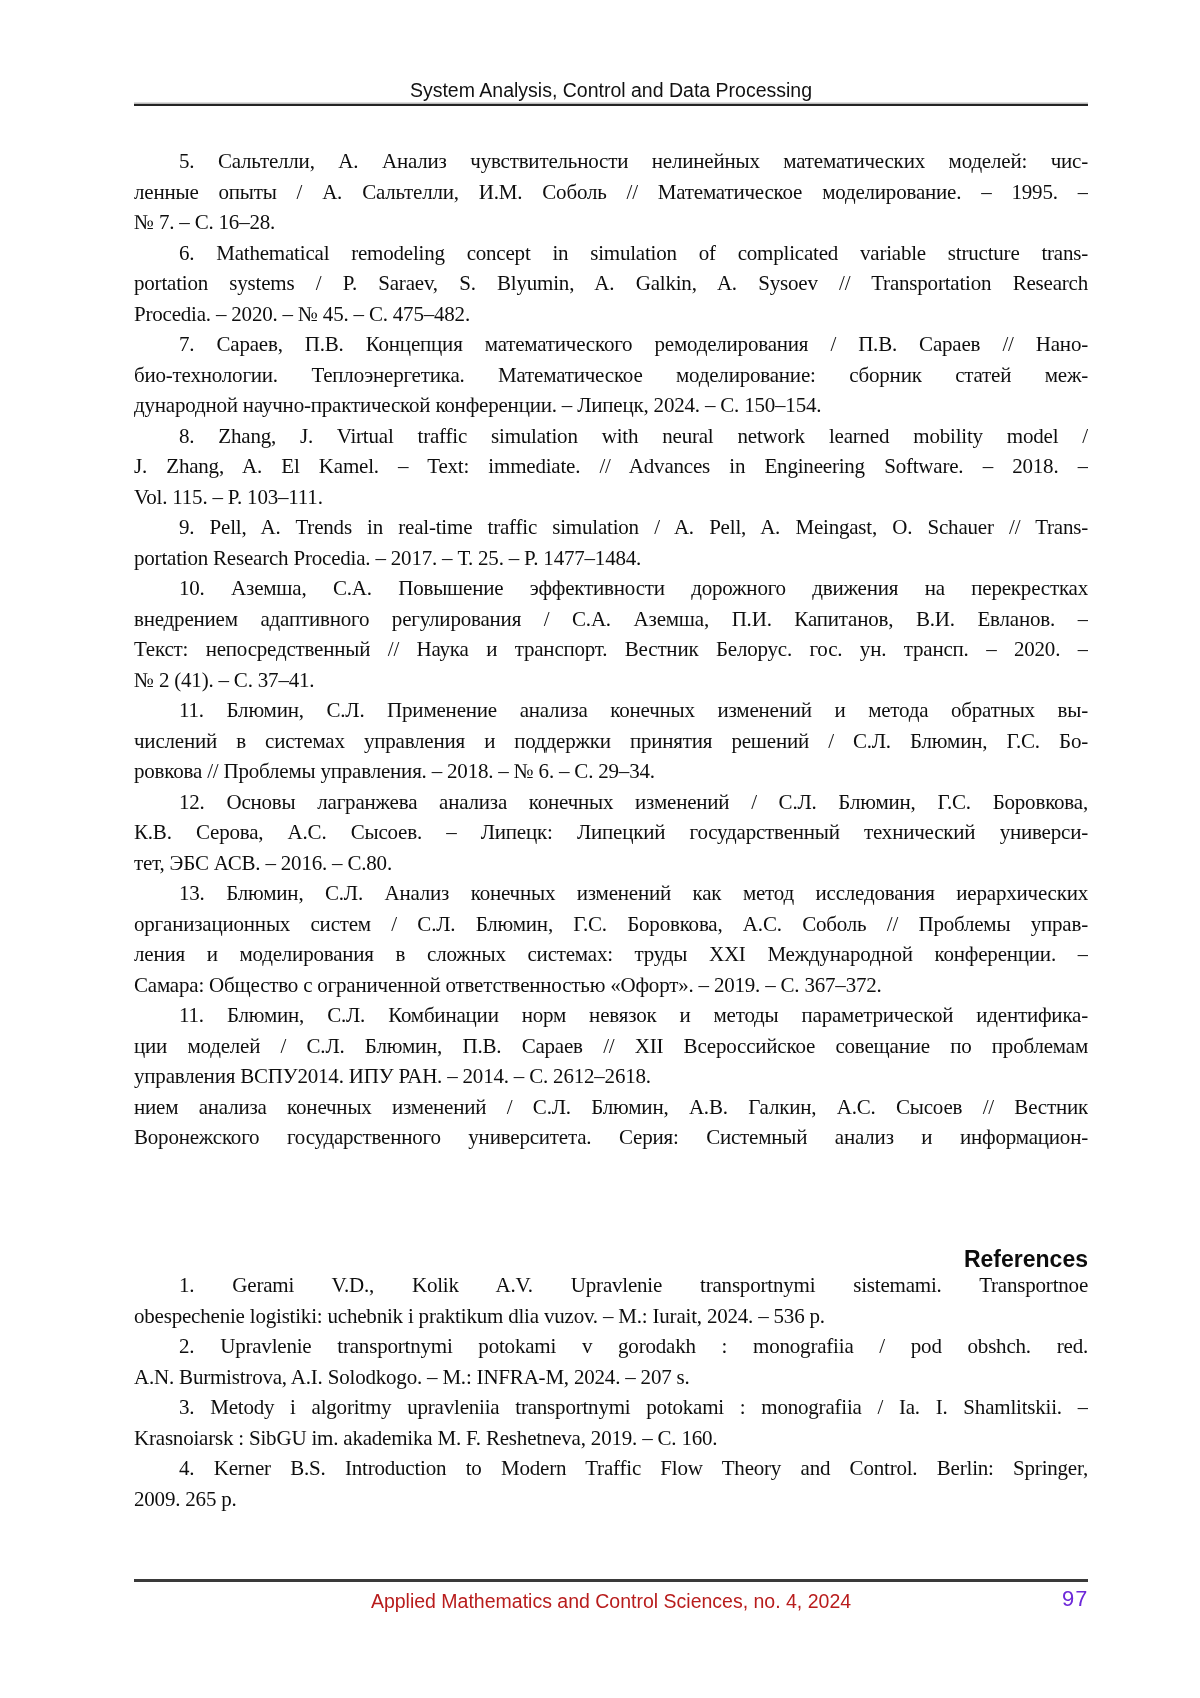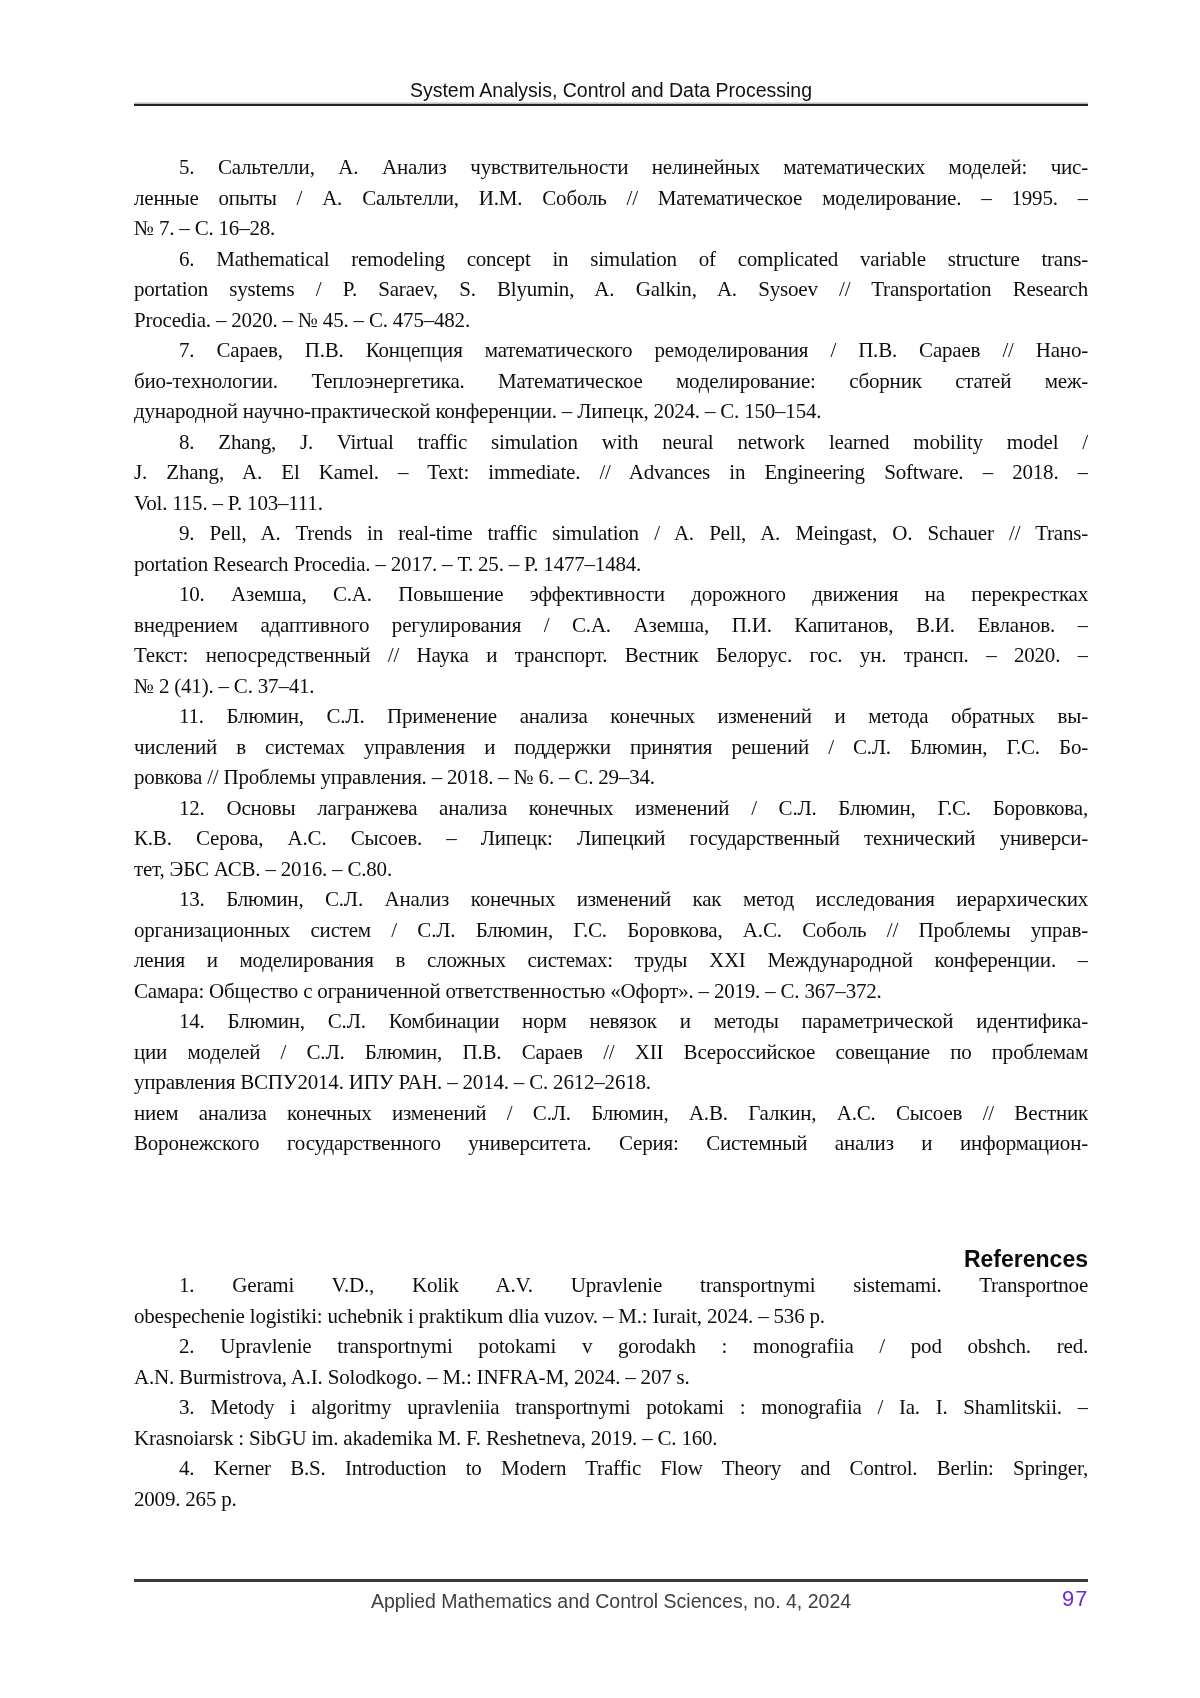--- a/index.html
+++ b/index.html
@@ -30,21 +30,21 @@
   }
   
   .refs {
     position: absolute;
     left: 134px; width: 954px;
     font-size: 21px;
     letter-spacing: -0.2px;
     line-height: 30.5px;
     color: #0e0e0e;
   }
-  .refs-ru { top: 152px; }
+  .refs-ru { top: 146px; }
   .refs-en { top: 1270px; }
   .ref { margin: 0; }
   .line {
     height: 30.5px;
     overflow: hidden;
     text-align: justify;
     text-align-last: justify;
     white-space: normal;
   }
   .line.first { text-indent: 45px; }
@@ -66,21 +66,21 @@
     top: 1579px; left: 134px; width: 954px; height: 0;
     border-top: 3px solid #3a3a3a;
   }
   .footer-journal {
     position: absolute;
     top: 1589px; left: 134px; width: 954px;
     text-align: center;
     font-family: "Liberation Sans", sans-serif;
     font-size: 19.5px;
     line-height: 24px;
-    color: #404040;
+    color: #b91c1c;
   }
   .footer-page-number {
     position: absolute;
     top: 1588px; left: 1030px; width: 58px;
     text-align: right;
     font-family: Liberation Mono, monospace;
     font-size: 22px;
     line-height: 26px;
     color: #6d28d9;
   }
@@ -134,21 +134,21 @@
         <div class="line">К.В. Серова, А.С. Сысоев. – Липецк: Липецкий государственный технический универси-</div>
         <div class="line last">тет, ЭБС АСВ. – 2016. – С.80.</div>
       </div>
       <div class="ref">
         <div class="line first">13. Блюмин, С.Л. Анализ конечных изменений как метод исследования иерархических</div>
         <div class="line">организационных систем / С.Л. Блюмин, Г.С. Боровкова, А.С. Соболь // Проблемы управ-</div>
         <div class="line">ления и моделирования в сложных системах: труды XXI Международной конференции. –</div>
         <div class="line last">Самара: Общество с ограниченной ответственностью «Офорт». – 2019. – С. 367–372.</div>
       </div>
       <div class="ref">
-        <div class="line first">14. Блюмин, С.Л. Комбинации норм невязок и методы параметрической идентифика-</div>
+        <div class="line first">11. Блюмин, С.Л. Комбинации норм невязок и методы параметрической идентифика-</div>
         <div class="line">ции моделей / С.Л. Блюмин, П.В. Сараев // XII Всероссийское совещание по проблемам</div>
         <div class="line last">управления ВСПУ2014. ИПУ РАН. – 2014. – С. 2612–2618.</div>
       </div>
       <div class="ref">
         <div class="line">нием анализа конечных изменений / С.Л. Блюмин, А.В. Галкин, А.С. Сысоев // Вестник</div>
         <div class="line">Воронежского государственного университета. Серия: Системный анализ и информацион-</div>
       </div>
     </div>
 
   <div class="references-heading">References</div>

